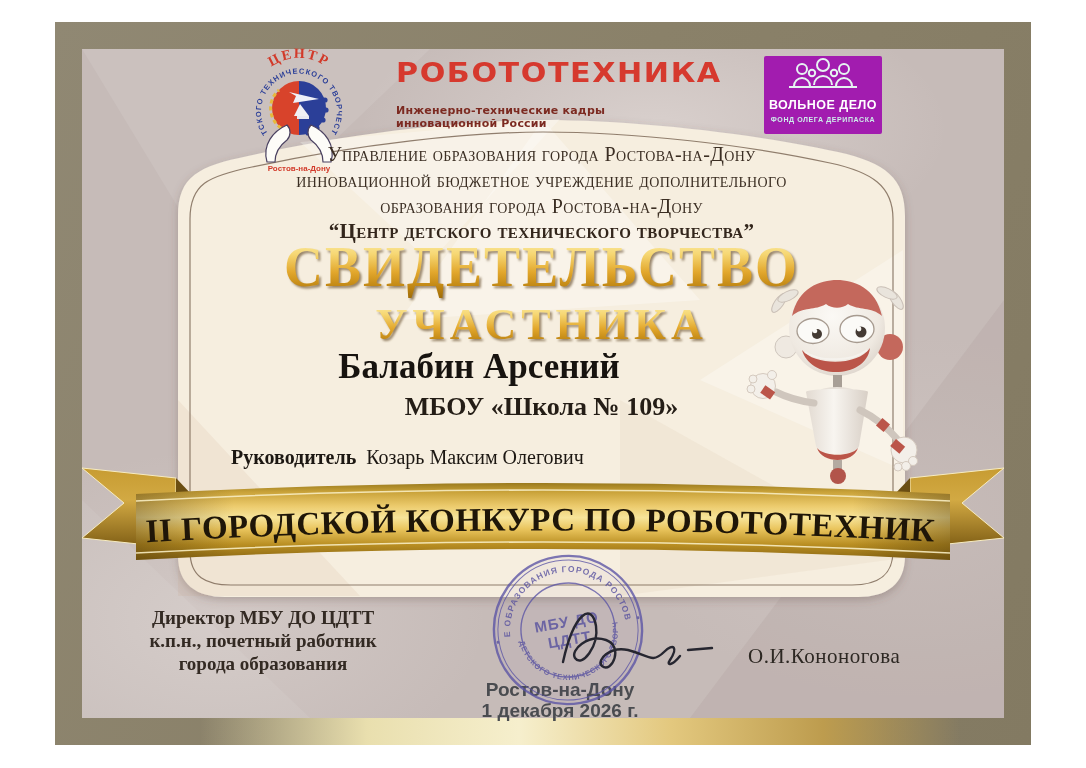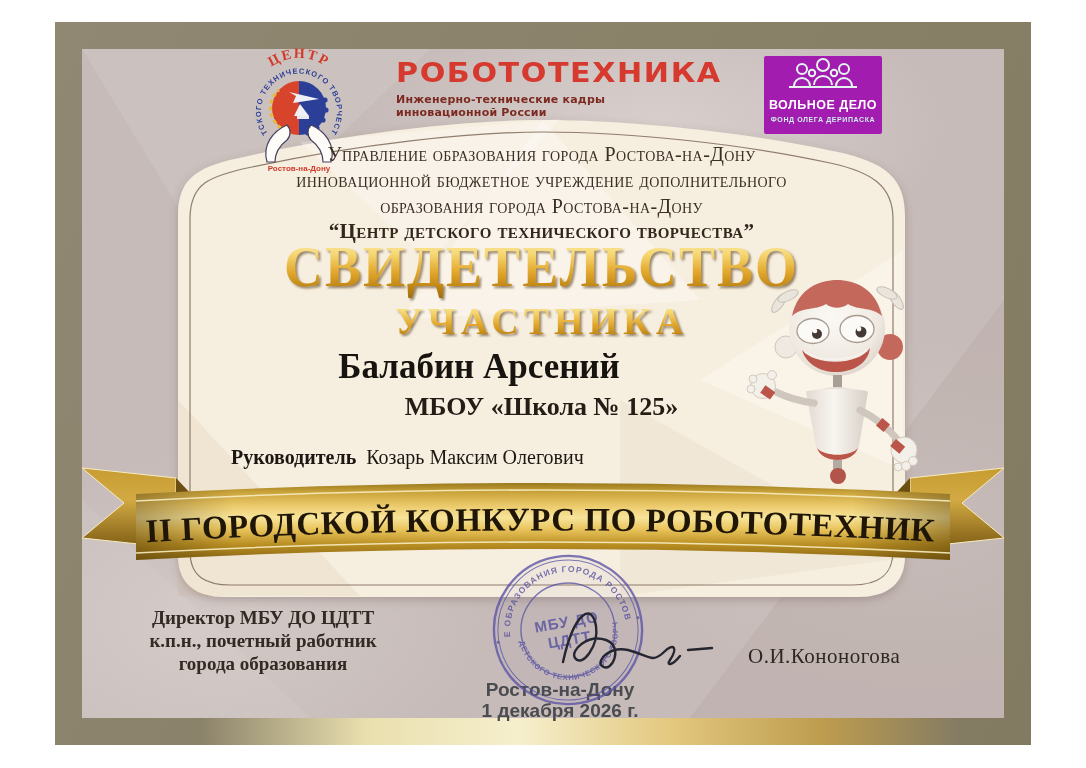--- a/index.html
+++ b/index.html
@@ -36,39 +36,39 @@
     font-variant: small-caps; color: #3b2e23; font-size: 20px; letter-spacing: .4px;
   }
   .org-line.bold { font-weight: bold; font-size: 21px; color: #33261c; }
   .gold-text {
     left: 178px; width: 727px; text-align: center; font-weight: bold;
     background: linear-gradient(180deg, #fdf1b2 2%, #f6d773 30%, #e2a72c 58%, #b9800f 85%, #9c6a08 100%);
     -webkit-background-clip: text; background-clip: text; color: transparent;
     filter: drop-shadow(2px 2px 1px rgba(74,46,8,.55));
   }
   .cert-title { top: 236px; font-size: 54px; letter-spacing: 2px; transform: scaleY(1.04); }
-  .cert-sub   { top: 299px; font-size: 38px; letter-spacing: 5px; }
+  .cert-sub   { top: 299px; font-size: 44px; letter-spacing: 5px; }
   .recipient-name { left: 178px; width: 602px; text-align: center; top: 347px;
     font-size: 35px; font-weight: bold; color: #17130f; }
   .school { left: 178px; width: 727px; text-align: center; top: 392px;
     font-size: 26px; font-weight: bold; color: #241d16; }
   .supervisor { left: 231px; top: 446px; font-size: 20px; color: #1c1712; }
   .supervisor .label { font-weight: bold; margin-right: 10px; }
   .director-block { left: 118px; top: 606px; width: 290px; text-align: center;
     font-size: 19px; font-weight: bold; color: #332a23; line-height: 23px; white-space: normal; }
   .signer-name { left: 748px; top: 644px; font-size: 21px; color: #2d2823; letter-spacing: .5px; }
   .city-date { left: 410px; top: 679px; width: 300px; text-align: center;
     font-family: "Liberation Sans", "DejaVu Sans", sans-serif;
     font-weight: bold; font-size: 19px; color: #4a4c50; line-height: 21px; white-space: normal; }
   
   .logo-robo { position: absolute; left: 396px; top: 58px; width: 300px;
     font-family: "DejaVu Sans", sans-serif; }
   .logo-robo .t { display: block; font-size: 29px; font-weight: bold; color: #d6392e;
     letter-spacing: 1.5px; transform: scale(1.04, .9); transform-origin: left top; }
-  .logo-robo .s { display: block; margin-top: 1px; font-size: 11px; font-weight: bold;
+  .logo-robo .s { display: block; margin-top: 12px; font-size: 11px; font-weight: bold;
     color: #7c2a21; letter-spacing: .2px; }
   .logo-volnoe { position: absolute; left: 764px; top: 56px; width: 118px; height: 78px;
     background: #a21caf; border-radius: 2px; }
 </style>
 </head>
 <body>
 
 <div class="page">
 
   <div class="frame">
@@ -154,21 +154,21 @@
 
   <div class="txt org-line" style="top:143px;">Управление образования города Ростова-на-Дону</div>
   <div class="txt org-line" style="top:169px;">инновационной бюджетное учреждение дополнительного</div>
   <div class="txt org-line" style="top:195px;">образования города Ростова-на-Дону</div>
   <div class="txt org-line bold" style="top:219px;">“Центр детского технического творчества”</div>
 
   <div class="txt gold-text cert-title">СВИДЕТЕЛЬСТВО</div>
   <div class="txt gold-text cert-sub">УЧАСТНИКА</div>
 
   <div class="txt recipient-name">Балабин Арсений</div>
-  <div class="txt school">МБОУ «Школа № 125»</div>
+  <div class="txt school">МБОУ «Школа № 109»</div>
 
   <div class="txt supervisor">
     <span class="label">Руководитель</span><span>Козарь Максим Олегович</span>
   </div>
 
   <svg class="layer" viewBox="0 0 1086 768">
     <defs>
       <radialGradient id="headGrad" cx="45%" cy="38%" r="70%">
         <stop offset="0%" stop-color="#fbf9f5"></stop>
           <stop offset="70%" stop-color="#efe9e1"></stop>

